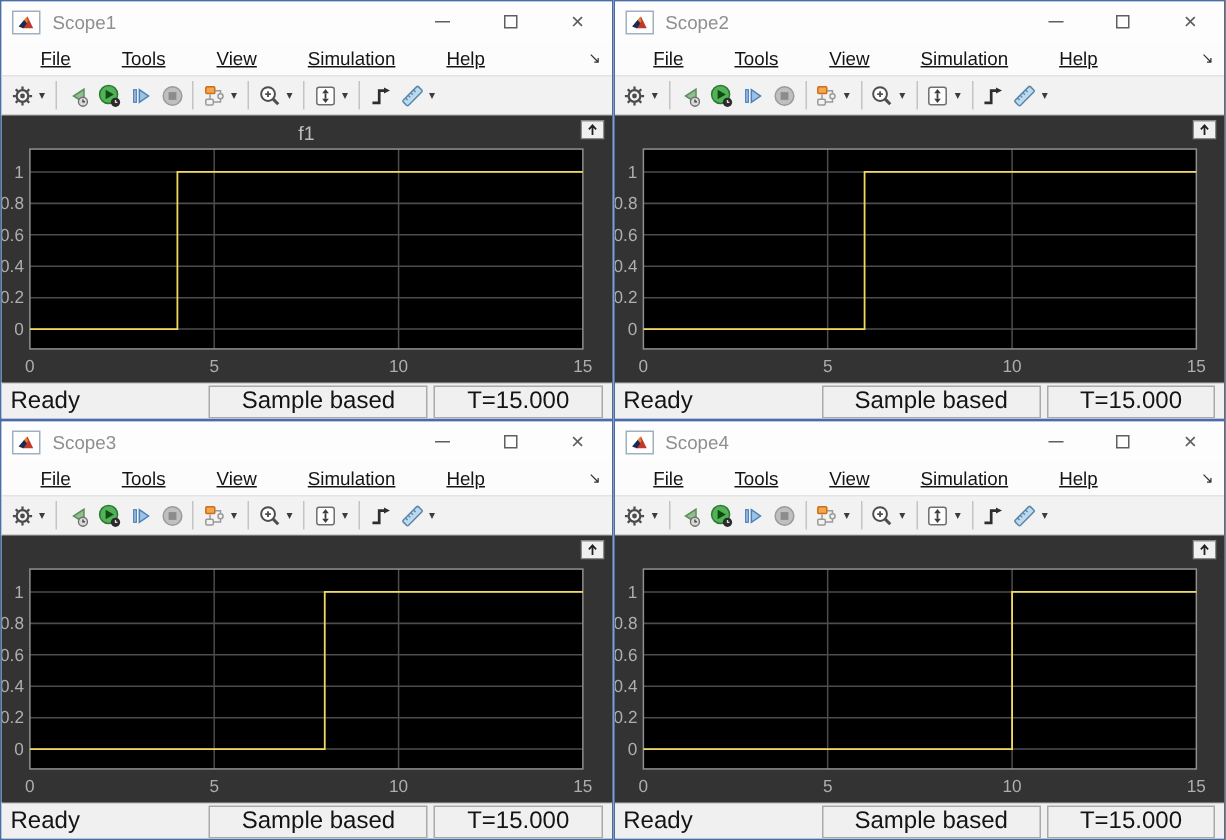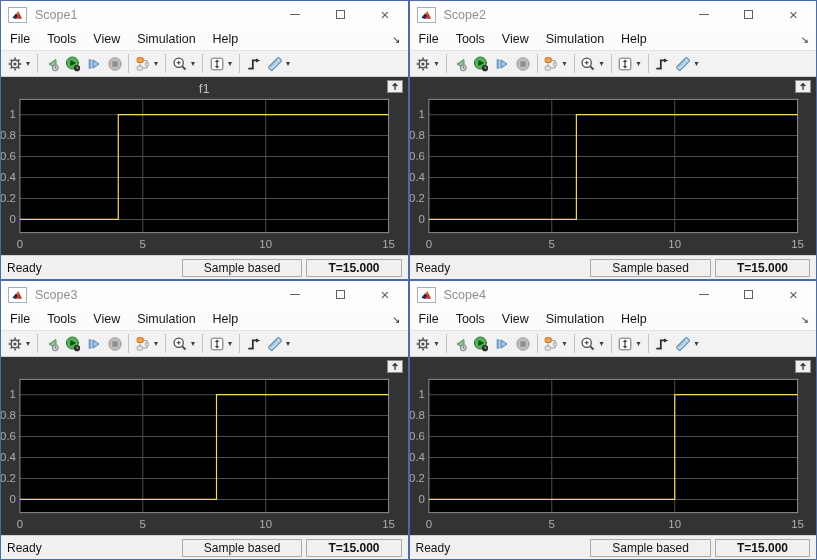--- a/index.html
+++ b/index.html
@@ -29,44 +29,44 @@
   .app-icon-frame svg { width:13px; height:12px; display:block; }
   .window-title { margin-left:8px; font-size:12.5px; color:#8f8f8f; flex:1;
     white-space:nowrap; overflow:hidden; }
   .win-btn { width:45px; height:100%; flex:none; display:flex; align-items:center; justify-content:center; }
   .glyph-min { width:10px; height:1px; background:#5f5f5f; display:block; }
   .glyph-max { width:9px; height:9px; border:1px solid #5f5f5f; display:block; }
   .glyph-close { font-size:15px; color:#5f5f5f; line-height:1; }
   
   .menubar { height:22px; flex:none; display:flex; align-items:center;
     background:#fcfcfc; font-size:12.5px; color:#141414; }
-  .menu-item { padding:2px 8px; margin-left:1px; cursor:default; }
+  .menu-item { padding:2px 8px; margin-left:18px; cursor:default;text-decoration:underline; }
   .menu-overflow { margin-left:auto; margin-right:7px; font-size:10px; color:#333; }
   
   .toolbar { height:27px; flex:none; display:flex; align-items:center;
     background:#f2f2f2; border-top:1px solid #e3e3e3; border-bottom:1px solid #cfcfcf;
     padding:0 3px; }
   .tb-btn { width:21px; height:22px; display:flex; align-items:center; justify-content:center; flex:none; }
   .tb-btn svg { width:16px; height:16px; display:block; }
   .tb-caret { font-size:8px; color:#3c3c3c; padding:0 4px 0 1px; flex:none; }
   .tb-sep { width:1px; height:19px; background:#c3c3c3; margin:0 3px; flex:none; }
   
   .plot-region { flex:1; position:relative; background:#333333; min-height:0; }
   .chart { position:absolute; left:0; top:0; width:100%; height:100%; }
   .plot-title { position:absolute; top:4px; left:0; right:0; text-align:center;
     font-size:13px; color:#bdbdbd; }
   .dock-btn { position:absolute; top:3px; right:5px; width:16px; height:13px; }
   .dock-btn svg { width:16px; height:13px; display:block; }
   
   .statusbar { height:24px; flex:none; display:flex; align-items:center;
-    background:#f0f0f0; border-top:1px solid #d2d2d2; font-size:12px; color:#141414; }
+    background:#f0f0f0; border-top:1px solid #d2d2d2; font-size:16px; color:#141414; }
   .status-left { margin-left:6px; flex:1; }
   .status-box { border:1px solid #a9a9a9; padding:1px 21px; margin-right:4px; flex:none;
     background:#f0f0f0; white-space:nowrap; }
-  .status-box:last-child { margin-right:6px;font-weight:bold; }
+  .status-box:last-child { margin-right:6px; }
 </style>
 </head>
 <body>
 
 <div id="app">
   <div class="scope-window">
 
     <div class="titlebar">
       <span class="app-icon-frame">
         <svg viewBox="0 0 16 16">

